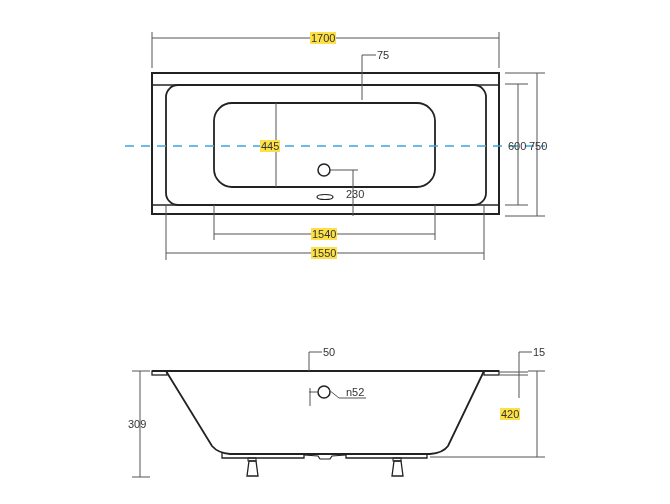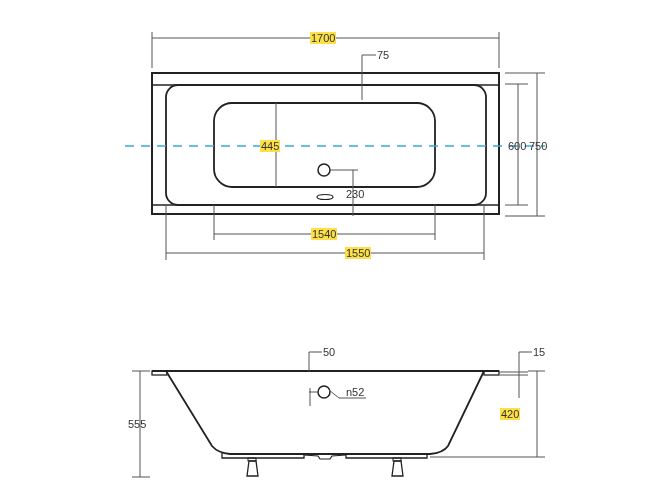--- a/index.html
+++ b/index.html
@@ -101,19 +101,19 @@
   </g>
 </svg>
 
 <span class="lbl" style="left:310px; top:32px;">1700</span>
 <span class="lbl nobg" style="left:376px; top:49px;text-align:center;">75</span>
 <span class="lbl" style="left:260px; top:140px;">445</span>
 <span class="lbl nobg" style="left:345px; top:188px;">230</span>
 <span class="lbl nobg" style="left:507px; top:140px;">600</span>
 <span class="lbl nobg" style="left:528px; top:140px;">750</span>
 <span class="lbl" style="left:311px; top:228px;">1540</span>
-<span class="lbl" style="left:311px; top:247px;margin-left:34px;">1550</span>
+<span class="lbl" style="left:311px; top:247px;">1550</span>
 
 <span class="lbl nobg" style="left:322px; top:346px;">50</span>
 <span class="lbl nobg" style="left:345px; top:386px;">n52</span>
 <span class="lbl nobg" style="left:532px; top:346px;">15</span>
 <span class="lbl" style="left:500px; top:408px;">420</span>
-<span class="lbl nobg" style="left:127px; top:418px;">555</span>
+<span class="lbl nobg" style="left:127px; top:418px;">309</span>
 
 </body></html>

